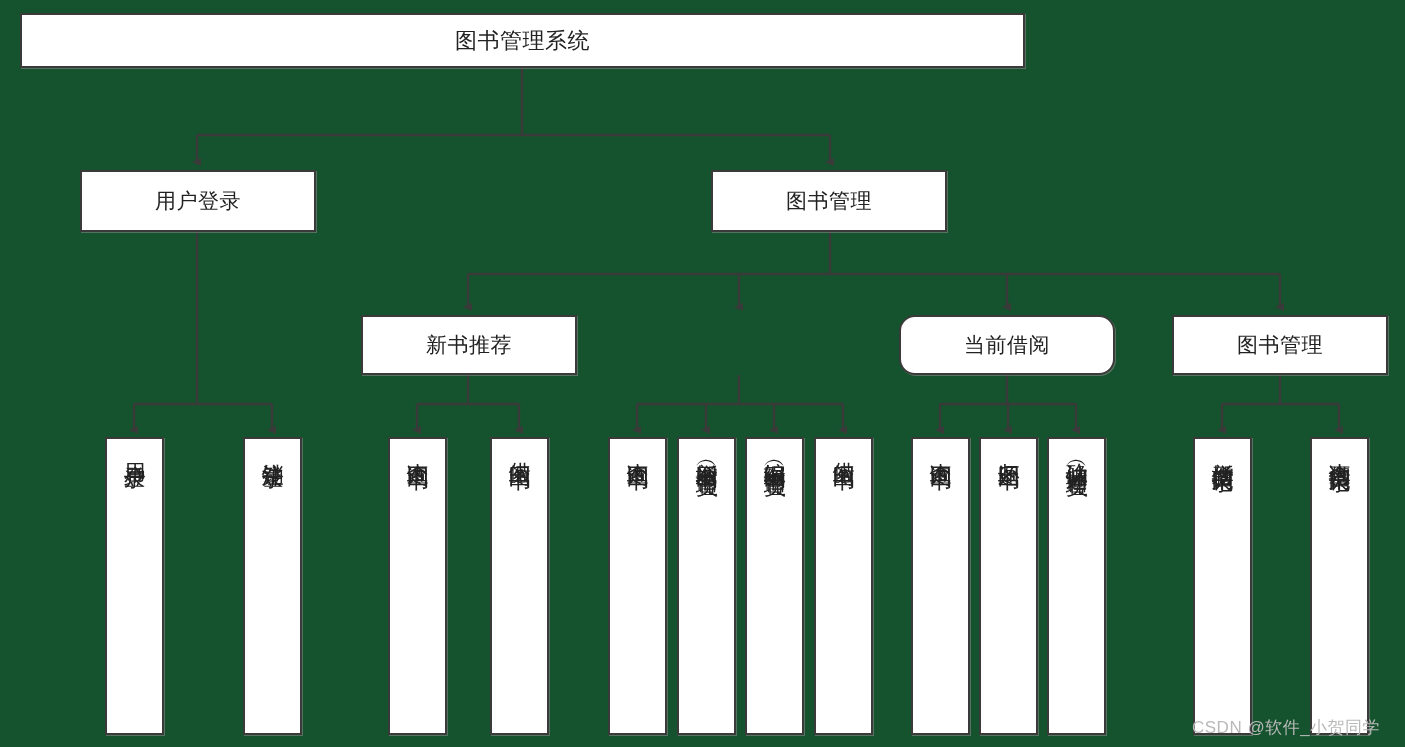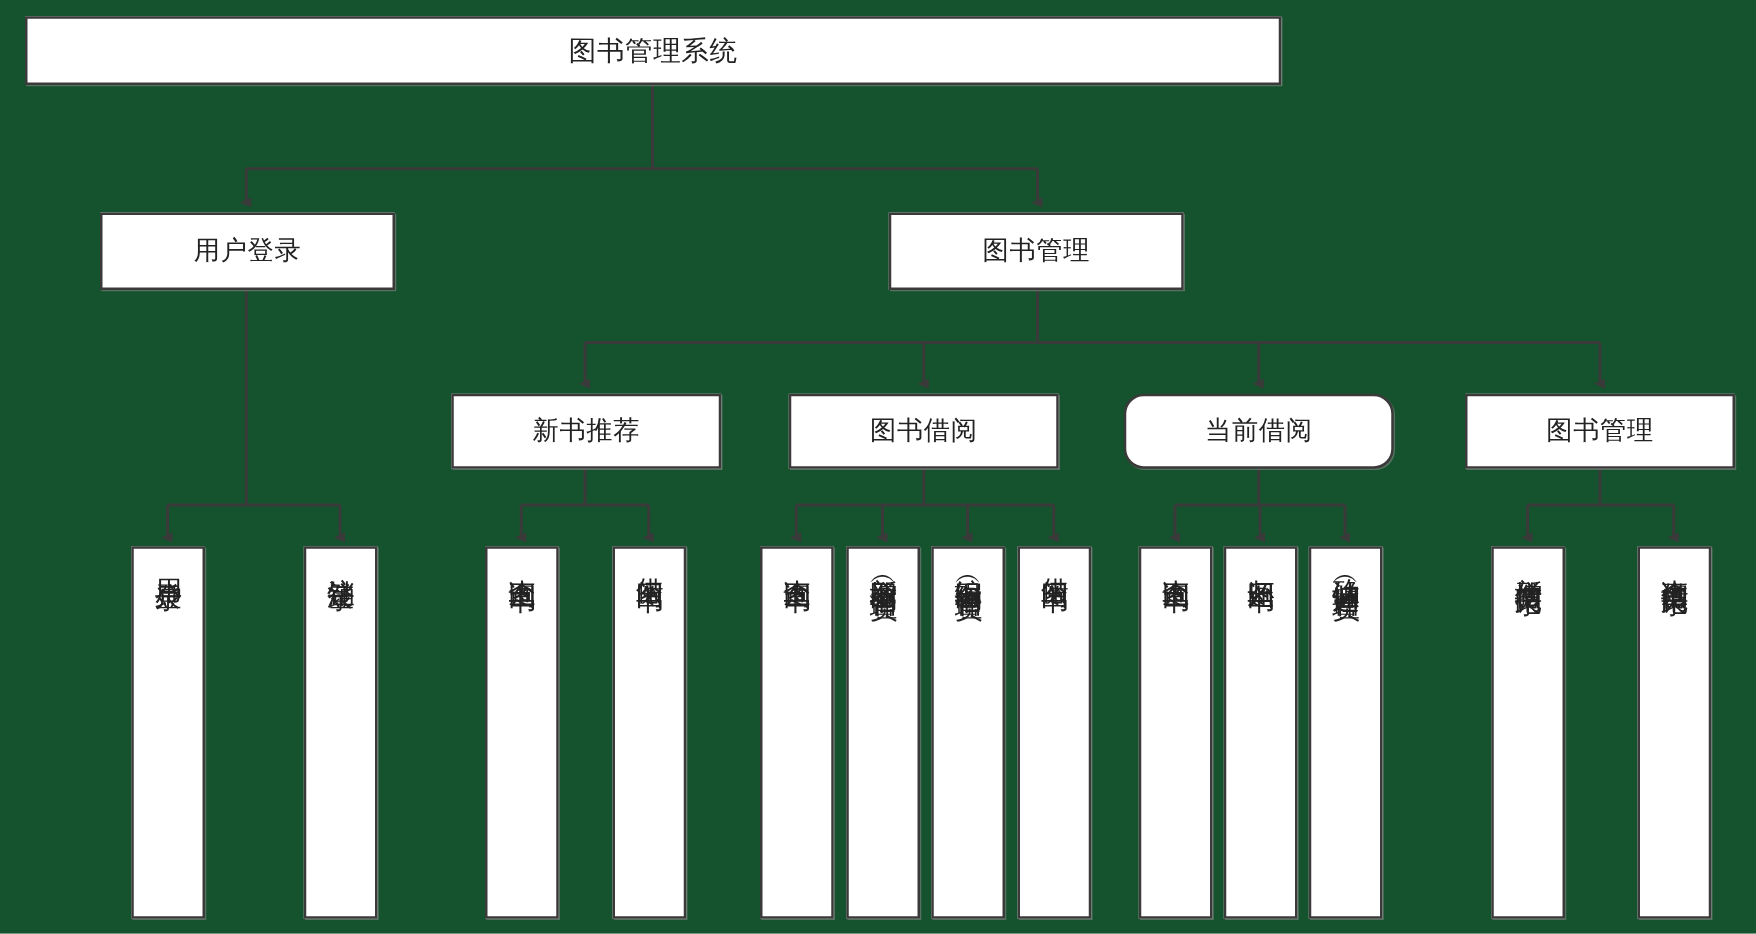--- a/index.html
+++ b/index.html
@@ -134,23 +134,20 @@
   <div class="node horiz" style="left:80px; top:170px; width:236px; height:62px;">
     <span class="label">用户登录</span>
   </div>
   <div class="node horiz" style="left:711px; top:170px; width:236px; height:62px;">
     <span class="label">图书管理</span>
   </div>
 
   <div class="node horiz" style="left:361px; top:315px; width:216px; height:60px;">
     <span class="label">新书推荐</span>
   </div>
-  <div class="node horiz" style="left:631px; top:315px; width:216px; height:60px;">
-    <span class="label">图书借阅</span>
-  </div>
   <div class="node horiz" style="left:899px; top:315px; width:216px; height:60px;border-radius:16px;">
     <span class="label">当前借阅</span>
   </div>
   <div class="node horiz" style="left:1172px; top:315px; width:216px; height:60px;">
     <span class="label">图书管理</span>
   </div>
 
   <div class="node vert" style="left:105px; top:437px; width:59px; height:298px;">
     <span class="label">用户登录</span>
   </div>
@@ -188,14 +185,15 @@
     <span class="label">确认归还（管理员）</span>
   </div>
 
   <div class="node vert" style="left:1193px; top:437px; width:59px; height:298px;">
     <span class="label">新增借阅记录</span>
   </div>
   <div class="node vert" style="left:1310px; top:437px; width:59px; height:298px;">
     <span class="label">查询借阅记录</span>
   </div>
 
+  <div class="watermark" style="left:1192px; top:716px;">CSDN @软件_小贺同学</div>
 
 </div>
 
 </body></html>

